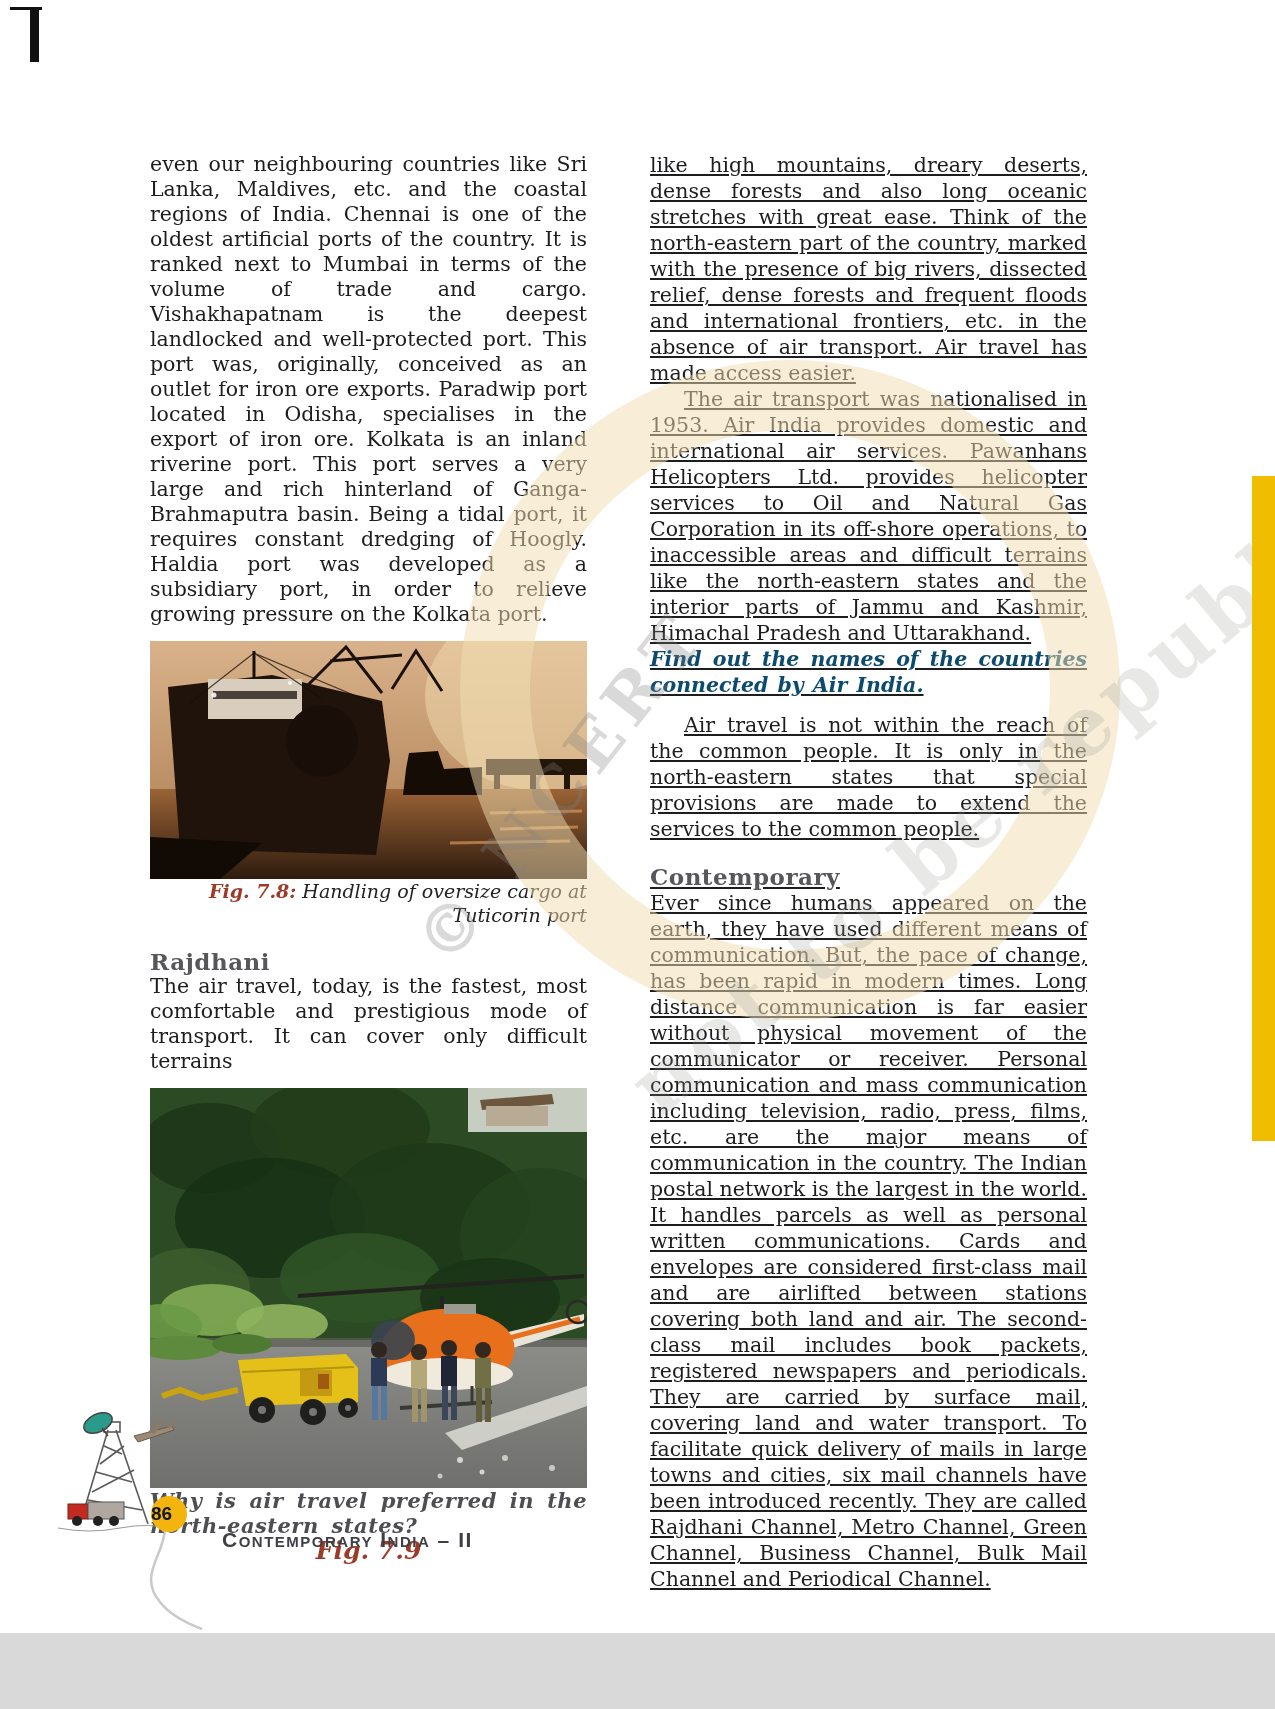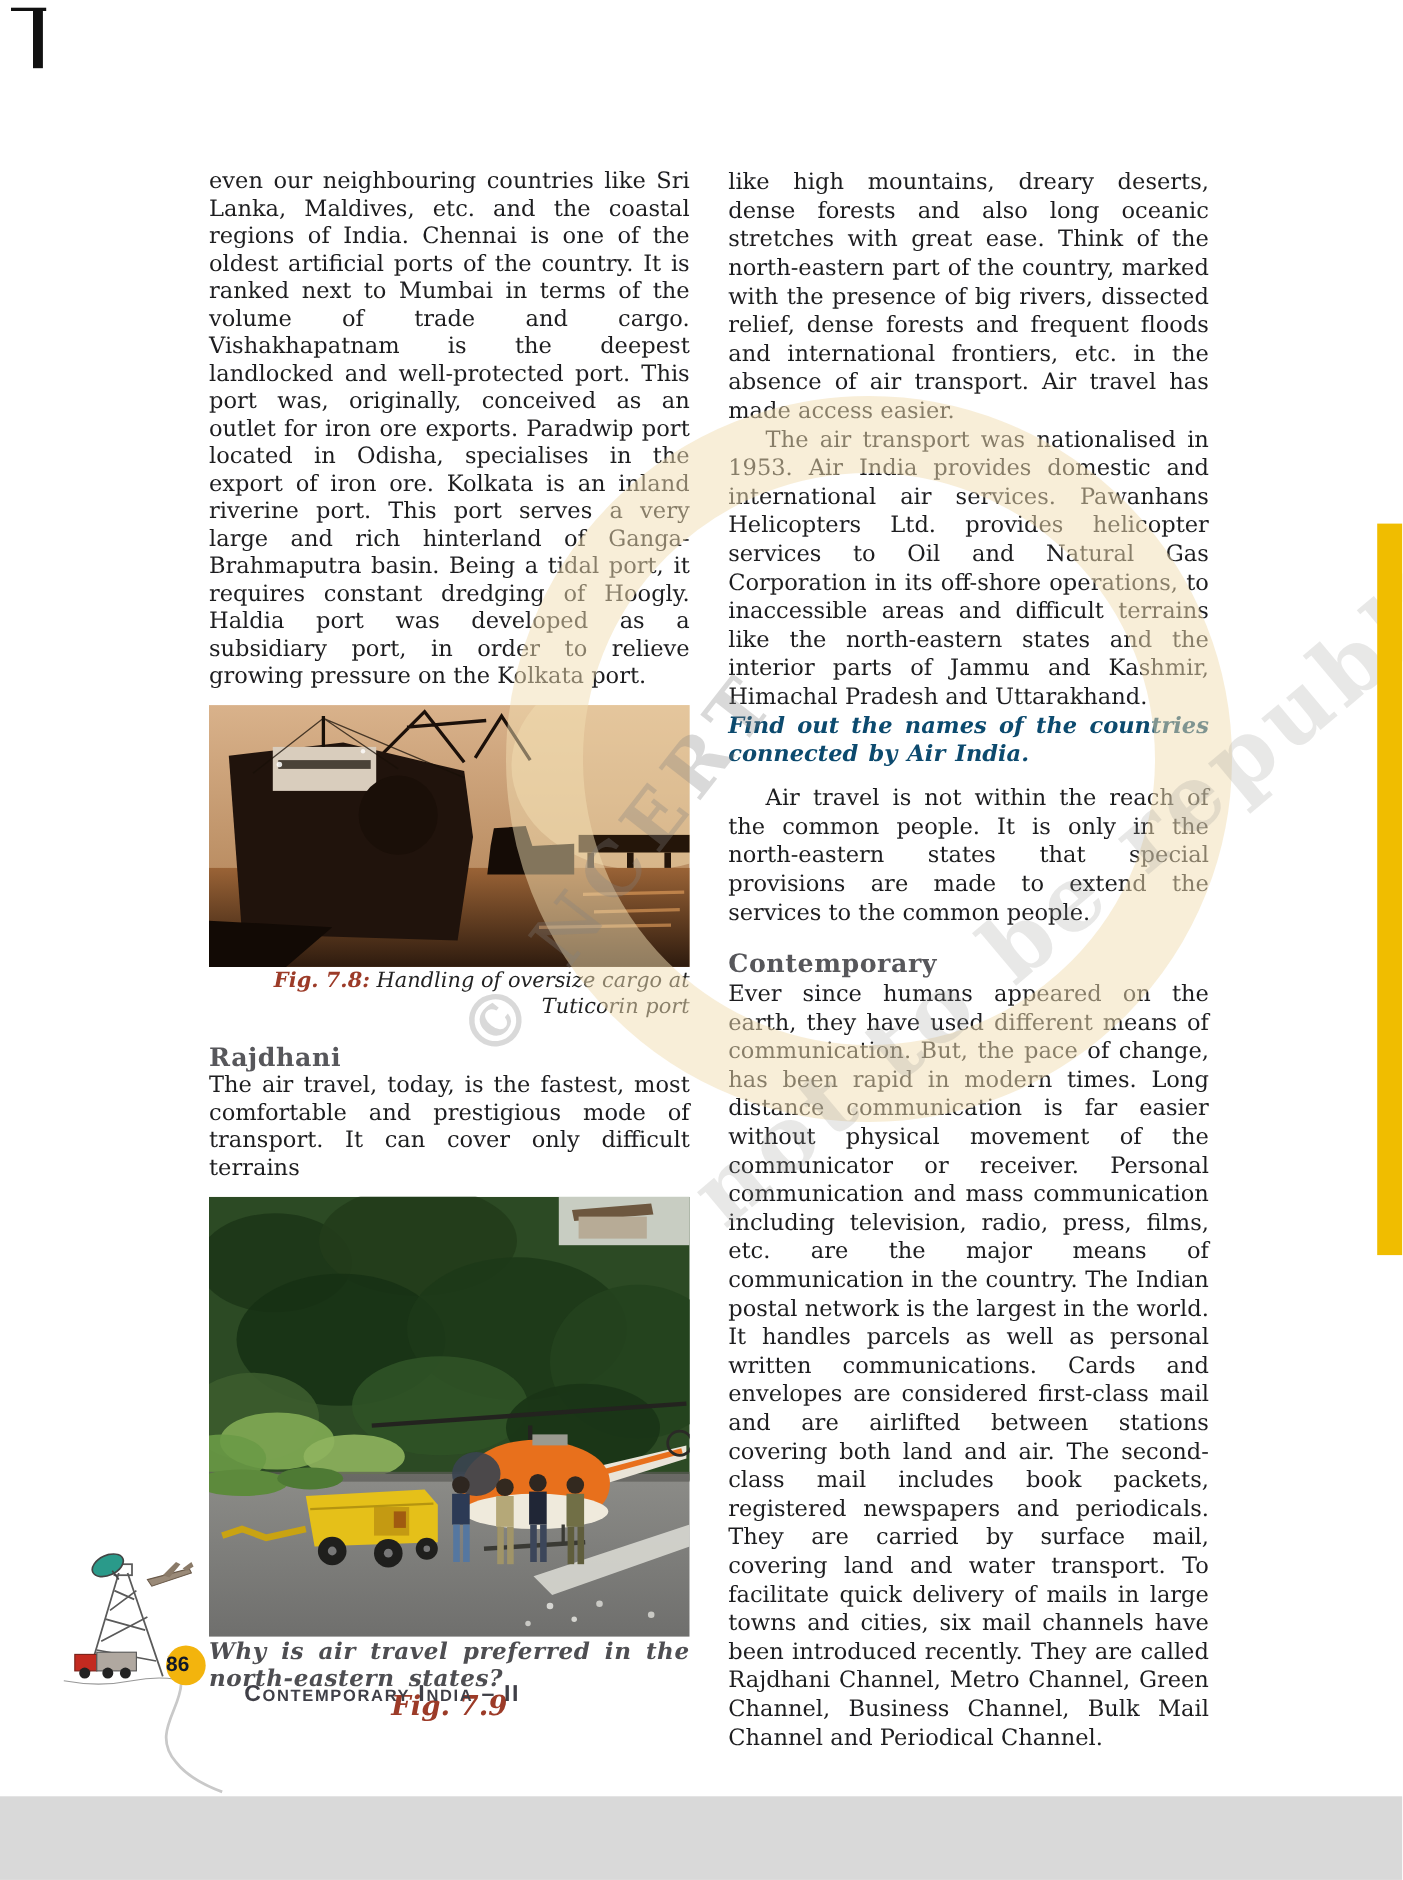--- a/index.html
+++ b/index.html
@@ -12,23 +12,23 @@
   .wm-layer{position:absolute;left:0;top:0;width:1275px;height:1709px;z-index:3;pointer-events:none;}
   .wm-ring{position:absolute;left:460px;top:360px;width:660px;height:660px;border-radius:50%;
            border:70px solid rgba(242,222,178,0.5);box-sizing:border-box;}
   .wm-text1{position:absolute;left:400px;top:930px;font-size:66px;font-weight:bold;
             color:rgba(130,130,128,0.30);transform:rotate(-52deg);transform-origin:left top;
             letter-spacing:10px;white-space:nowrap;}
   .wm-text2{position:absolute;left:610px;top:1060px;font-size:82px;font-weight:bold;
             color:rgba(150,148,145,0.22);transform:rotate(-40deg);transform-origin:left top;
             letter-spacing:6px;white-space:nowrap;}
   
-  .col{position:absolute;width:437px;text-align:justify;font-size:20.5px;z-index:2;margin-left:40px;}
+  .col{position:absolute;width:437px;text-align:justify;font-size:20.5px;z-index:2;}
   .col-left{left:150px;top:152px;line-height:25px;}
-  .col-right{left:622px;top:152px;line-height:26px;}
+  .col-right{left:650px;top:152px;line-height:26px;text-decoration:underline;}
   .col p{margin:0;}
   .indent{text-indent:34px;}
   .body-para{color:#1d1d1f;}
   .section-head{margin:22px 0 0 0;font-size:23px;font-weight:bold;color:#57575b;letter-spacing:0.5px;}
   .after-head{margin-top:8px;}
   .figure{margin:14px 0 0 0;line-height:0;}
   .figure svg{display:block;}
   .figcap{margin:9px 0 0 0;font-size:19px;font-style:italic;line-height:24px;text-align:right;color:#222;}
   .figcap .figlabel{font-weight:bold;color:#9c3b28;font-style:italic;}
   .activity{margin:14px 0 0 0;font-weight:bold;font-style:italic;color:#0c4a6e;word-spacing:2px;}

